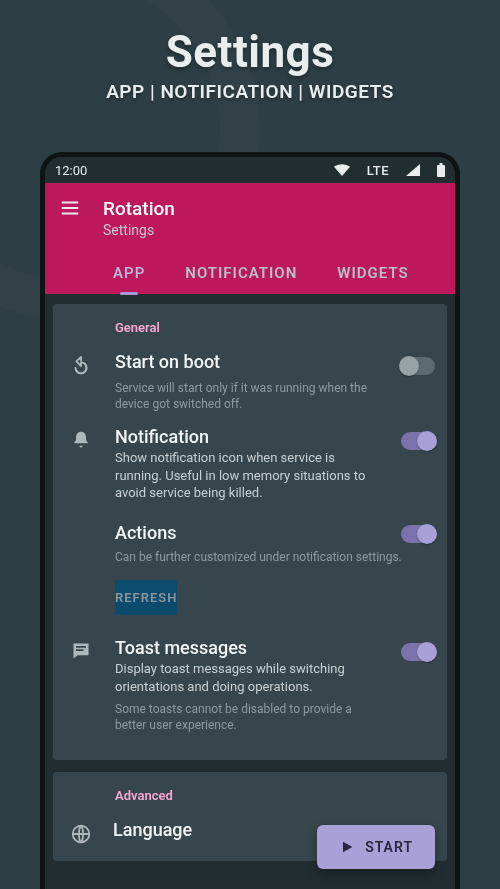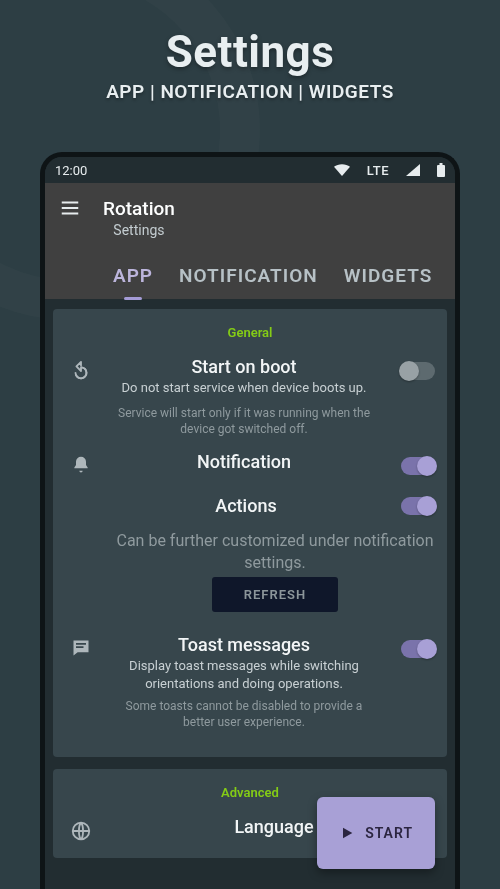--- a/index.html
+++ b/index.html
@@ -40,55 +40,54 @@
 
   .device {
     position: absolute;
     top: 152px; left: 40px;
     width: 420px; height: 737px;
     background: #222d31;
     border: 5px solid #0e1416;
     border-bottom: none;
     border-radius: 22px 22px 0 0;
     overflow: hidden;
-    text-align: center;
   }
 
   .status-bar {
     height: 26px;
     display: flex;
     align-items: center;
     justify-content: space-between;
     padding: 0 10px;
     color: #e7ecee;
     font-size: 13px;
     background: #222d31;
   }
   .status-right { display: flex; align-items: center; gap: 17px; font-weight: 500; letter-spacing: .5px; }
   .status-right svg { display: block; }
 
   .app-header {
-    background: #404040;
+    background: #be185d;
     padding: 14px 14px 0 14px;
   }
   .app-header-row {
     display: flex;
     align-items: flex-start;
     gap: 22px;
   }
   .hamburger svg { display:block; }
   .titles .app-title { color: #fdfefe; font-size: 19px; font-weight: 500; }
   .titles .app-subtitle { color: #c3ccd0; font-size: 14px; margin-top: 2px; }
 
   .tabs {
     display: flex;
-    gap: 26px;
+    gap: 40px;
     margin-top: 26px;
     padding-left: 54px;
-    font-size: 19px;
+    font-size: 15px;
     font-weight: 600;
     letter-spacing: 1px;
   }
   .tab {
     color: #b7c1c6;
     padding-bottom: 12px;
     position: relative;
   }
   .tab.active { color: #bcb5dc; }
   .tab.active::after {
@@ -104,23 +103,24 @@
     height: calc(100% - 26px - 114px);
     overflow: hidden;
   }
   .card {
     background: #37464c;
     border-radius: 4px;
     padding: 16px 12px 16px 12px;
     margin-bottom: 12px;
   }
   .section-label {
-    color: #84cc16;
+    color: #f9a8d4;
     font-size: 13px;
     font-weight: 600;
+    margin-left: 50px;
     margin-bottom: 16px;
   }
 
   .setting {
     display: flex;
     align-items: flex-start;
     gap: 18px;
     margin-bottom: 10px;
   }
   .setting .icon-col {
@@ -161,46 +161,46 @@
   .switch.off { background: #5d6a6f; }
   .switch.off::after { left: -2px; background: #98a1a5; }
   .switch.on  { background: #7a73ab; }
   .switch.on::after  { right: -2px; background: #a8a0d6; }
 
   .sub-row {
     margin-left: 50px;
     display: flex;
     align-items: center;
     gap: 14px;
-    margin-bottom: 12px;
+    margin-bottom: 4px;
   }
   .sub-row .text-col { flex:1; }
   .sub-row .switch-col { width:44px; display:flex; justify-content:flex-end; }
 
-  .hint-indent { margin-left: 50px; color:#8f9a9e; font-size:16px; line-height:1.35; margin-bottom: 4px;}
+  .hint-indent { margin-left: 50px; color:#8f9a9e; font-size:12px; line-height:1.35; margin-bottom: 15px;}
 
   .refresh-btn {
     display: inline-block;
     margin-left: 50px;
-    background: #0f172a;
+    background: #0c4a6e;
     color: #8c969a;
     font-size: 13px;
     font-weight: 600;
     letter-spacing: 1px;
-    padding: 10px 32px;
+    padding: 10px 0;
     border-radius: 3px;
   }
 
   .fab {
     position: absolute;
     right: 20px; bottom: 20px;
     background: #a8a0d6;
     color: #2b2540;
     display: flex; align-items: center; gap: 10px;
-    padding: 28px 22px;
+    padding: 14px 22px;
     border-radius: 6px;
     font-size: 14px; font-weight: 600; letter-spacing: 1px;
     box-shadow: 0 4px 10px rgba(0,0,0,.35);
   }
   .fab svg { display:block; }
 </style>
 </head>
 <body>
 
 <div class="bg-shape"></div>
@@ -262,37 +262,37 @@
       
       <div class="setting">
         <div class="icon-col">
           <svg width="22" height="22" viewBox="0 0 24 24" fill="none" stroke="#aeb7bb" stroke-width="2">
             <path d="M12 6 V2 L7 7 L12 12 V8 a6 6 0 1 1 -6 6" stroke-linecap="round" stroke-linejoin="round" fill="none"></path>
             <path d="M12 8 a6 6 0 1 1 -5.7 8" fill="none"></path>
           </svg>
         </div>
         <div class="text-col">
           <div class="s-title">Start on boot</div>
-          <div class="s-desc">Do not start service when device boots up.</div>
           <div class="s-hint">Service will start only if it was running when the device got switched off.</div>
         </div>
         <div class="switch-col">
           <div class="switch off"></div>
         </div>
       </div>
 
       
       <div class="setting" style="margin-top:14px;">
         <div class="icon-col">
           <svg width="20" height="20" viewBox="0 0 24 24" fill="#aeb7bb">
             <path d="M12 2a6 6 0 0 0-6 6v4l-2 3v1h16v-1l-2-3V8a6 6 0 0 0-6-6zM10 19a2 2 0 0 0 4 0z"></path>
           </svg>
         </div>
         <div class="text-col">
           <div class="s-title">Notification</div>
+          <div class="s-desc">Show notification icon when service is running. Useful in low memory situations to avoid service being killed.</div>
         </div>
         <div class="switch-col">
           <div class="switch on"></div>
         </div>
       </div>
 
       
       <div class="sub-row" style="margin-top:20px;">
         <div class="text-col">
           <div class="s-title">Actions</div>

